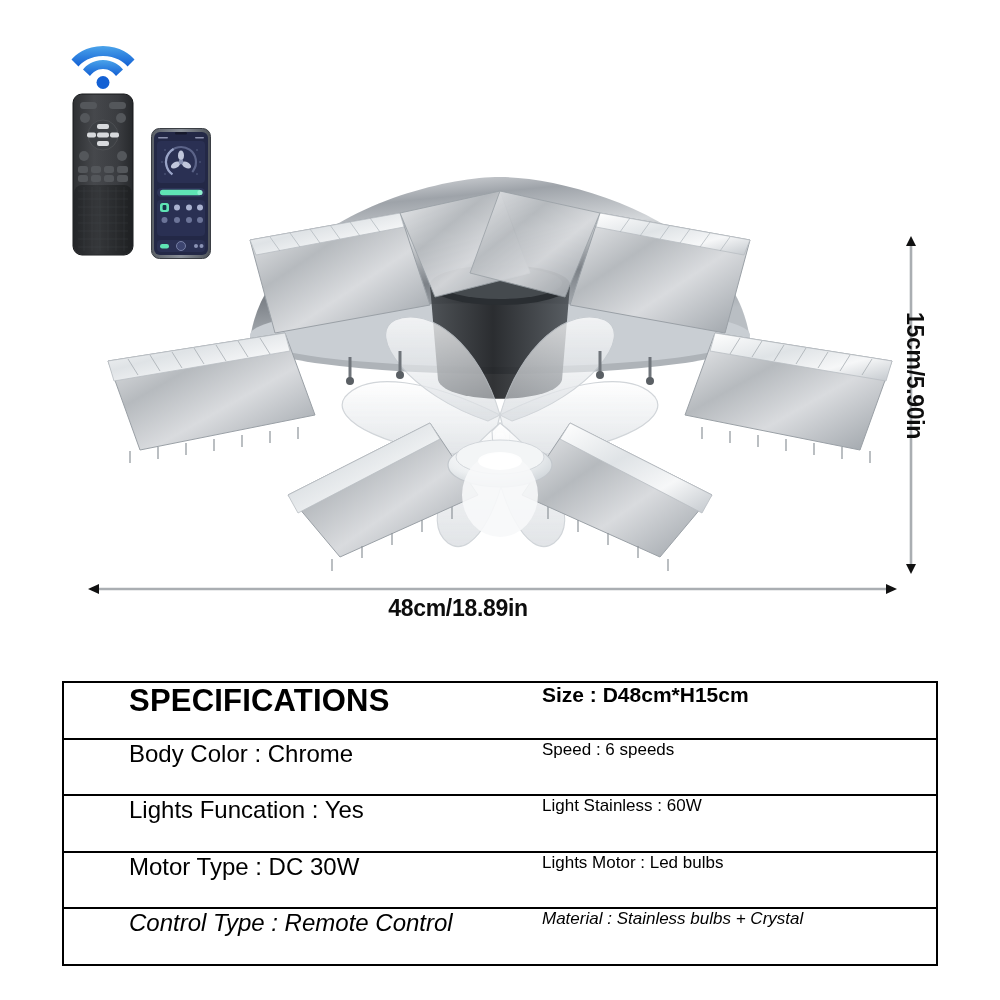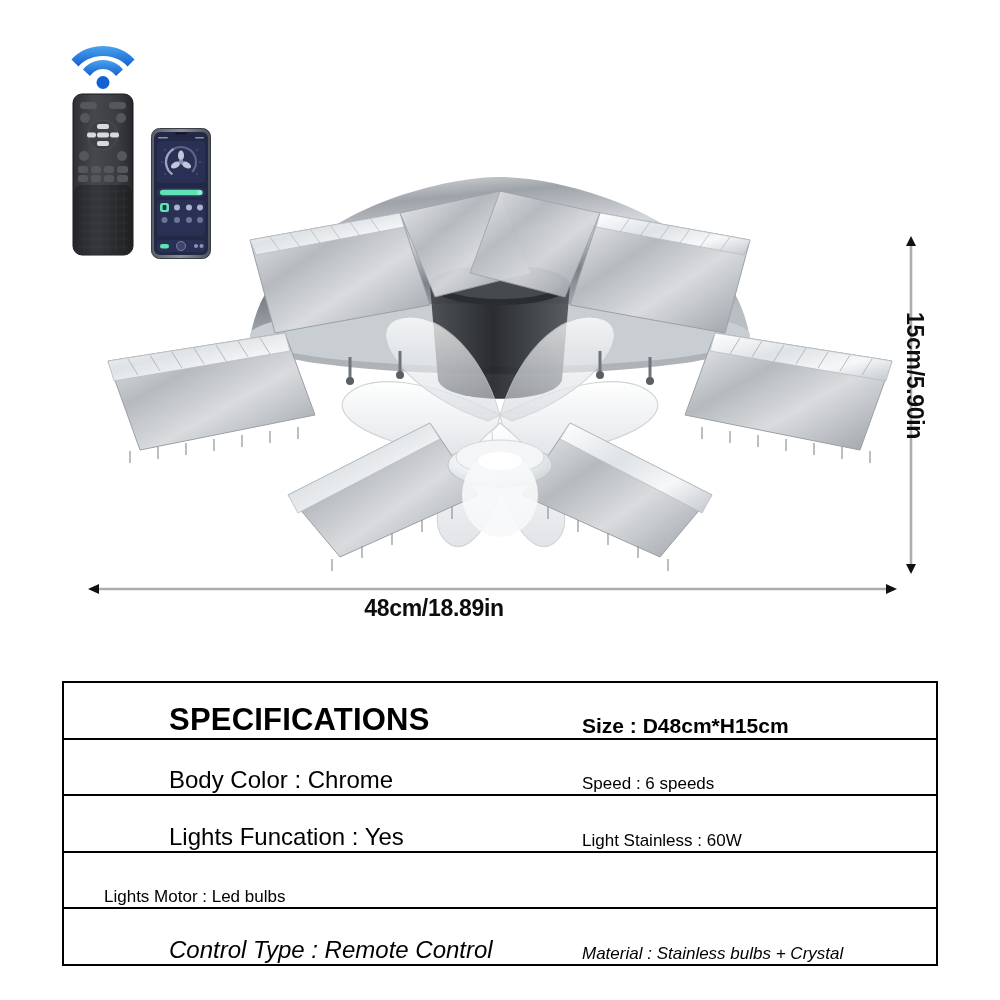--- a/index.html
+++ b/index.html
@@ -90,41 +90,41 @@
   #dim-horizontal-label {
     position: absolute;
     left: 0px;
     top: 595px;
     width: 868px;
     text-align: center;
     font-size: 23px;
     font-weight: bold;
     color: #0d0d0d;
     letter-spacing: -0.3px;
+    padding-left: 24px;
   }
 
   
   #spec-table {
     position: absolute;
     left: 62px;
     top: 681px;
     width: 876px;
     height: 285px;
     border: 2.5px solid #000000;
     box-sizing: border-box;
     display: flex;
     flex-direction: column;
   }
   .spec-row {
     flex: 1 1 0;
     display: flex;
-    align-items: flex-end;
+    align-items: flex-start;
     border-bottom: 2.5px solid #000000;
     box-sizing: border-box;
-    padding-left: 40px;
   }
   .spec-row:last-child {
     border-bottom: none;
     font-style: italic;
   }
   .spec-cell-left {
     width: 478px;
     padding-left: 65px;
     box-sizing: border-box;
     font-size: 24px;
@@ -440,20 +440,21 @@
       <div class="spec-cell-left">Body Color : Chrome</div>
       <div class="spec-cell-right">Speed : 6 speeds</div>
     </div>
 
     <div class="spec-row">
       <div class="spec-cell-left">Lights Funcation : Yes</div>
       <div class="spec-cell-right">Light Stainless : 60W</div>
     </div>
 
     <div class="spec-row">
+      <div class="spec-cell-left">Motor Type : DC 30W</div>
       <div class="spec-cell-right">Lights Motor : Led bulbs</div>
     </div>
 
     <div class="spec-row">
       <div class="spec-cell-left">Control Type : Remote Control</div>
       <div class="spec-cell-right">Material : Stainless bulbs + Crystal</div>
     </div>
 
   </div>
 

